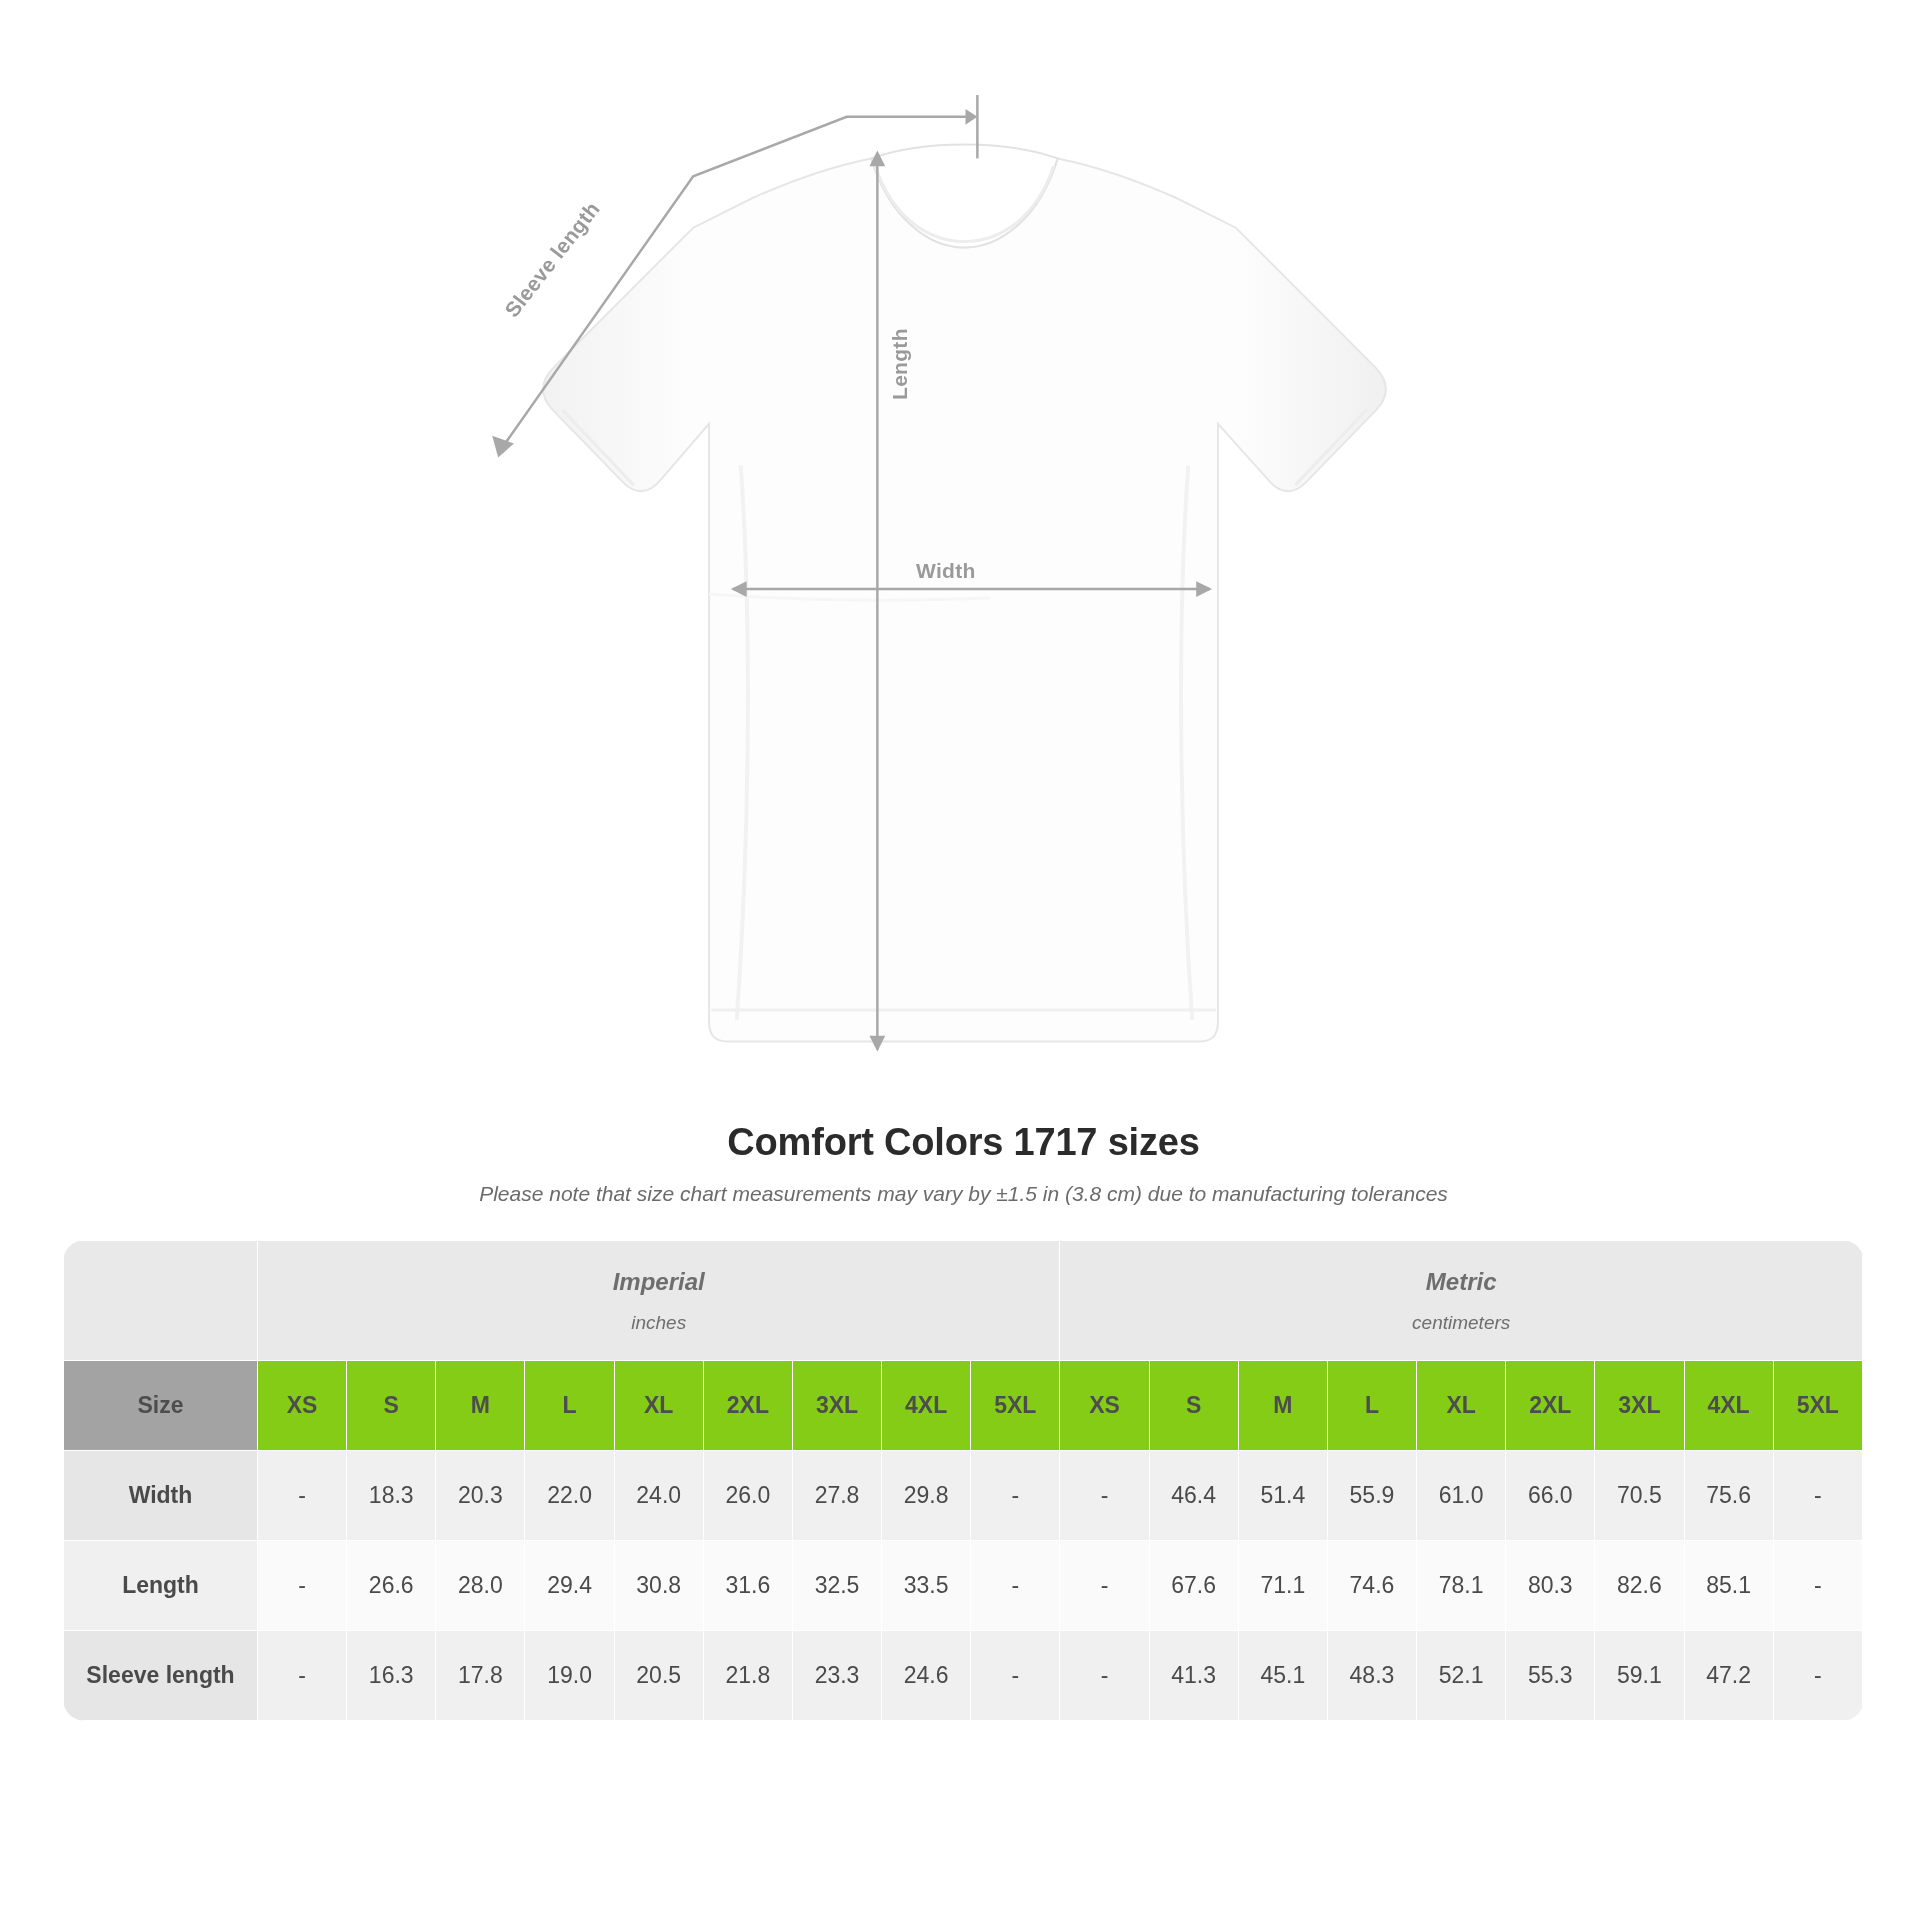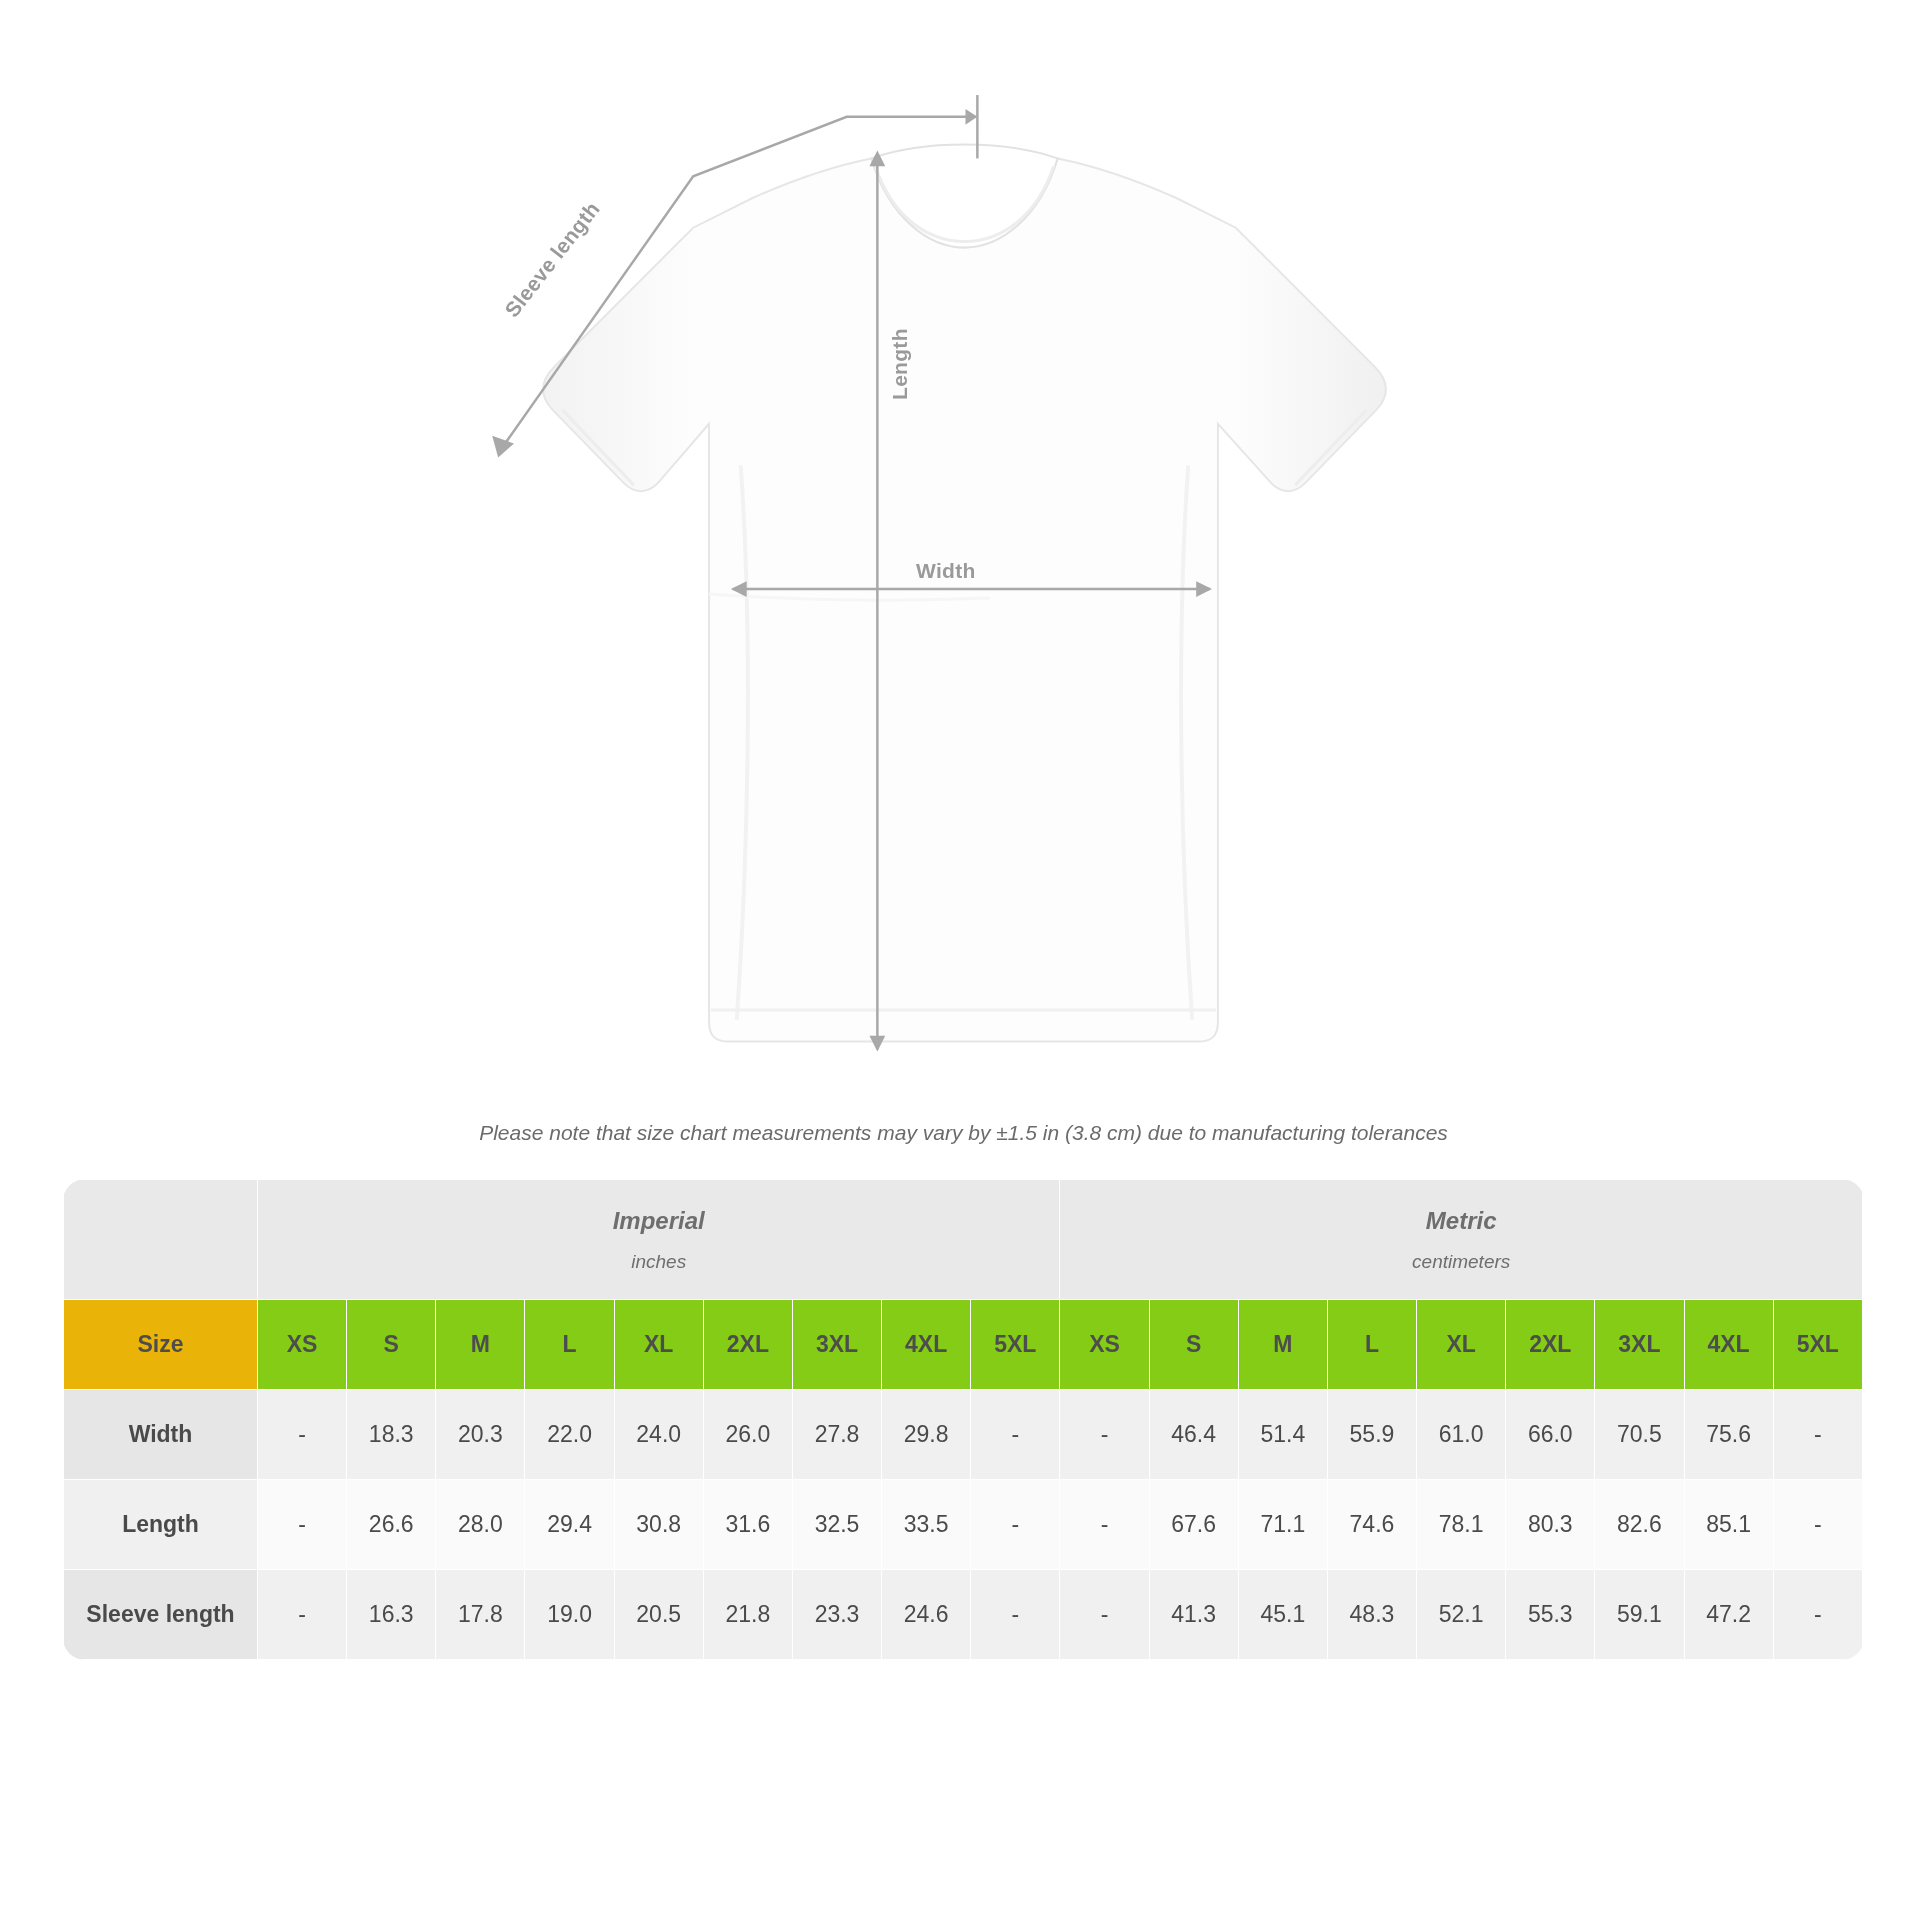--- a/index.html
+++ b/index.html
@@ -112,21 +112,21 @@
     font-weight: bold;
     color: #4d4d4d;
   }
   .row-label {
     background: #ededed;
     font-size: 23px;
     font-weight: bold;
     color: #4d4d4d;
     width: 194px;
   }
-  .hdr-row .row-label { background: #eab308; }
+  .hdr-row .row-label { background: #a3a3a3; }
   .data-row td {
     height: 87px;
     font-size: 23px;
     color: #4a4a4a;
   }
   .data-row.alt td { background: #f0f0f0; }
   .data-row.alt td.row-label { background: #e6e6e6; }
   .data-row.plain td { background: #fafafa; }
   .data-row.plain td.row-label { background: #f0f0f0; }
 </style>
@@ -202,20 +202,21 @@
       <path d="M1208 587 L 1224 595 L 1208 603" fill="#a8a8a8" stroke="none"></path>
     </g>
   </svg>
 
   <div class="dim-label label-sleeve">Sleeve length</div>
   <div class="dim-label label-length">Length</div>
   <div class="dim-label label-width">Width</div>
 </div>
 
 <div class="title-block">
+  <div class="chart-title">Comfort Colors 1717 sizes</div>
   <div class="chart-note">Please note that size chart measurements may vary by ±1.5 in (3.8 cm) due to manufacturing tolerances</div>
 </div>
 
 <div class="table-wrap">
   <table class="size-table">
     <colgroup id="cols">
         <col style="width:194px">
         <col>
         <col>
         <col>

